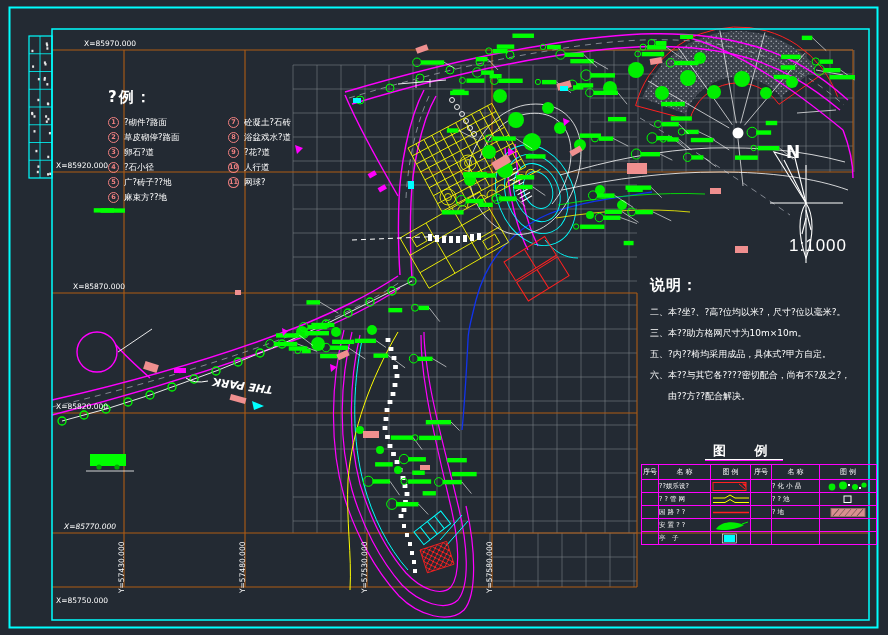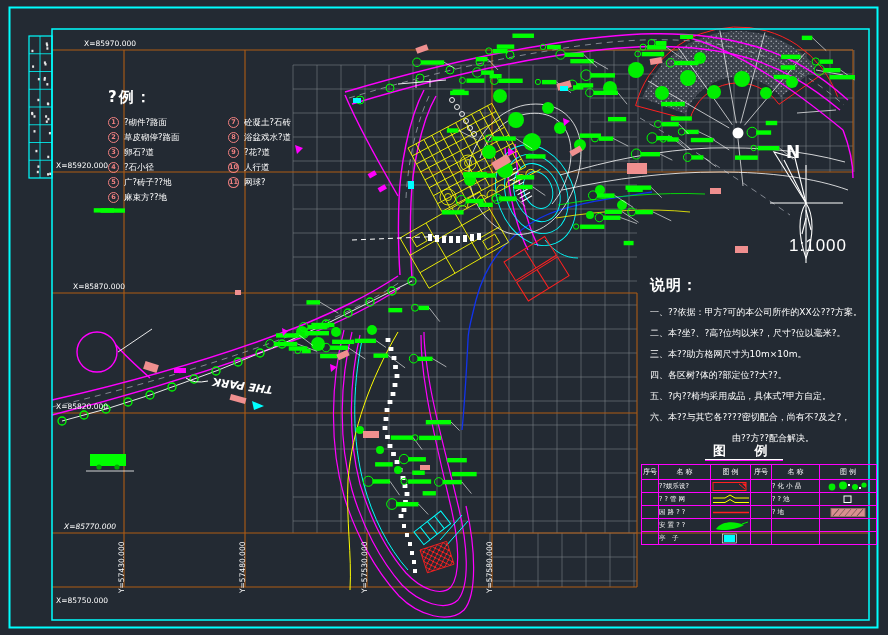--- a/index.html
+++ b/index.html
@@ -13,21 +13,21 @@
   .lg-cols{display:flex;margin-top:8px;}
   .lg-col{display:flex;flex-direction:column;}
   .lg-col.c1{width:120px;}
   .lg-item{display:flex;align-items:center;height:15px;font-size:8.5px;white-space:nowrap;}
   .cnum{display:inline-block;min-width:9px;height:9px;border:1px solid #f08080;border-radius:50%;
         color:#f08080;font-size:6.5px;line-height:9px;text-align:center;margin-right:5px;font-weight:bold;}
   
   #notes{left:650px;top:276px;width:228px;}
   #notes .ttl{font-size:15px;font-weight:bold;letter-spacing:1px;margin-bottom:7px;}
   #notes .ln{font-size:9px;line-height:21px;white-space:nowrap;}
-  #notes .ln.indent{padding-left:18px;text-align:center;}
+  #notes .ln.indent{padding-left:18px;}
   
   #ltab-title{left:713px;top:442px;font-size:13px;font-weight:bold;letter-spacing:12px;white-space:nowrap;}
   #ltab-ul{left:705px;top:459px;width:78px;height:1px;background:#fff;border-bottom:1.5px solid #ff00ff;}
   #ltab{left:641px;top:464px;}
   #ltab table{border-collapse:collapse;table-layout:fixed;width:235px;}
   #ltab td,#ltab th{border:1px solid #ff00ff;color:#fff;font-weight:normal;overflow:hidden;
         font-size:6.5px;padding:0;height:12px;white-space:nowrap;}
   #ltab tr.hd th{height:14px;font-size:7px;}
   #ltab .sym svg{display:block;margin:0 auto;}
   
@@ -706,24 +706,22 @@
           <div class="lg-item">
             <span class="cnum">11</span>
             <span>网球?</span>
           </div>
         </div>
   </div>
 </div>
 
 <div class="ovl" id="notes">
   <div class="ttl">说明：</div>
-  <div class="ln">一、??依据：甲方?可的本公司所作的XX公???方案。</div>
   <div class="ln">二、本?坐?、?高?位均以米?，尺寸?位以毫米?。</div>
   <div class="ln">三、本??助方格网尺寸为10m×10m。</div>
-  <div class="ln">四、各区树?体的?部定位??大??。</div>
   <div class="ln">五、?内??椅均采用成品，具体式?甲方自定。</div>
   <div class="ln">六、本??与其它各????密切配合，尚有不?及之?，</div>
   <div class="ln indent">由??方??配合解决。</div>
 </div>
 
 <div class="ovl" id="ltab-title">图  例</div>
 <div class="ovl" id="ltab-ul"></div>
 
 <div class="ovl" id="ltab">
   <table>

